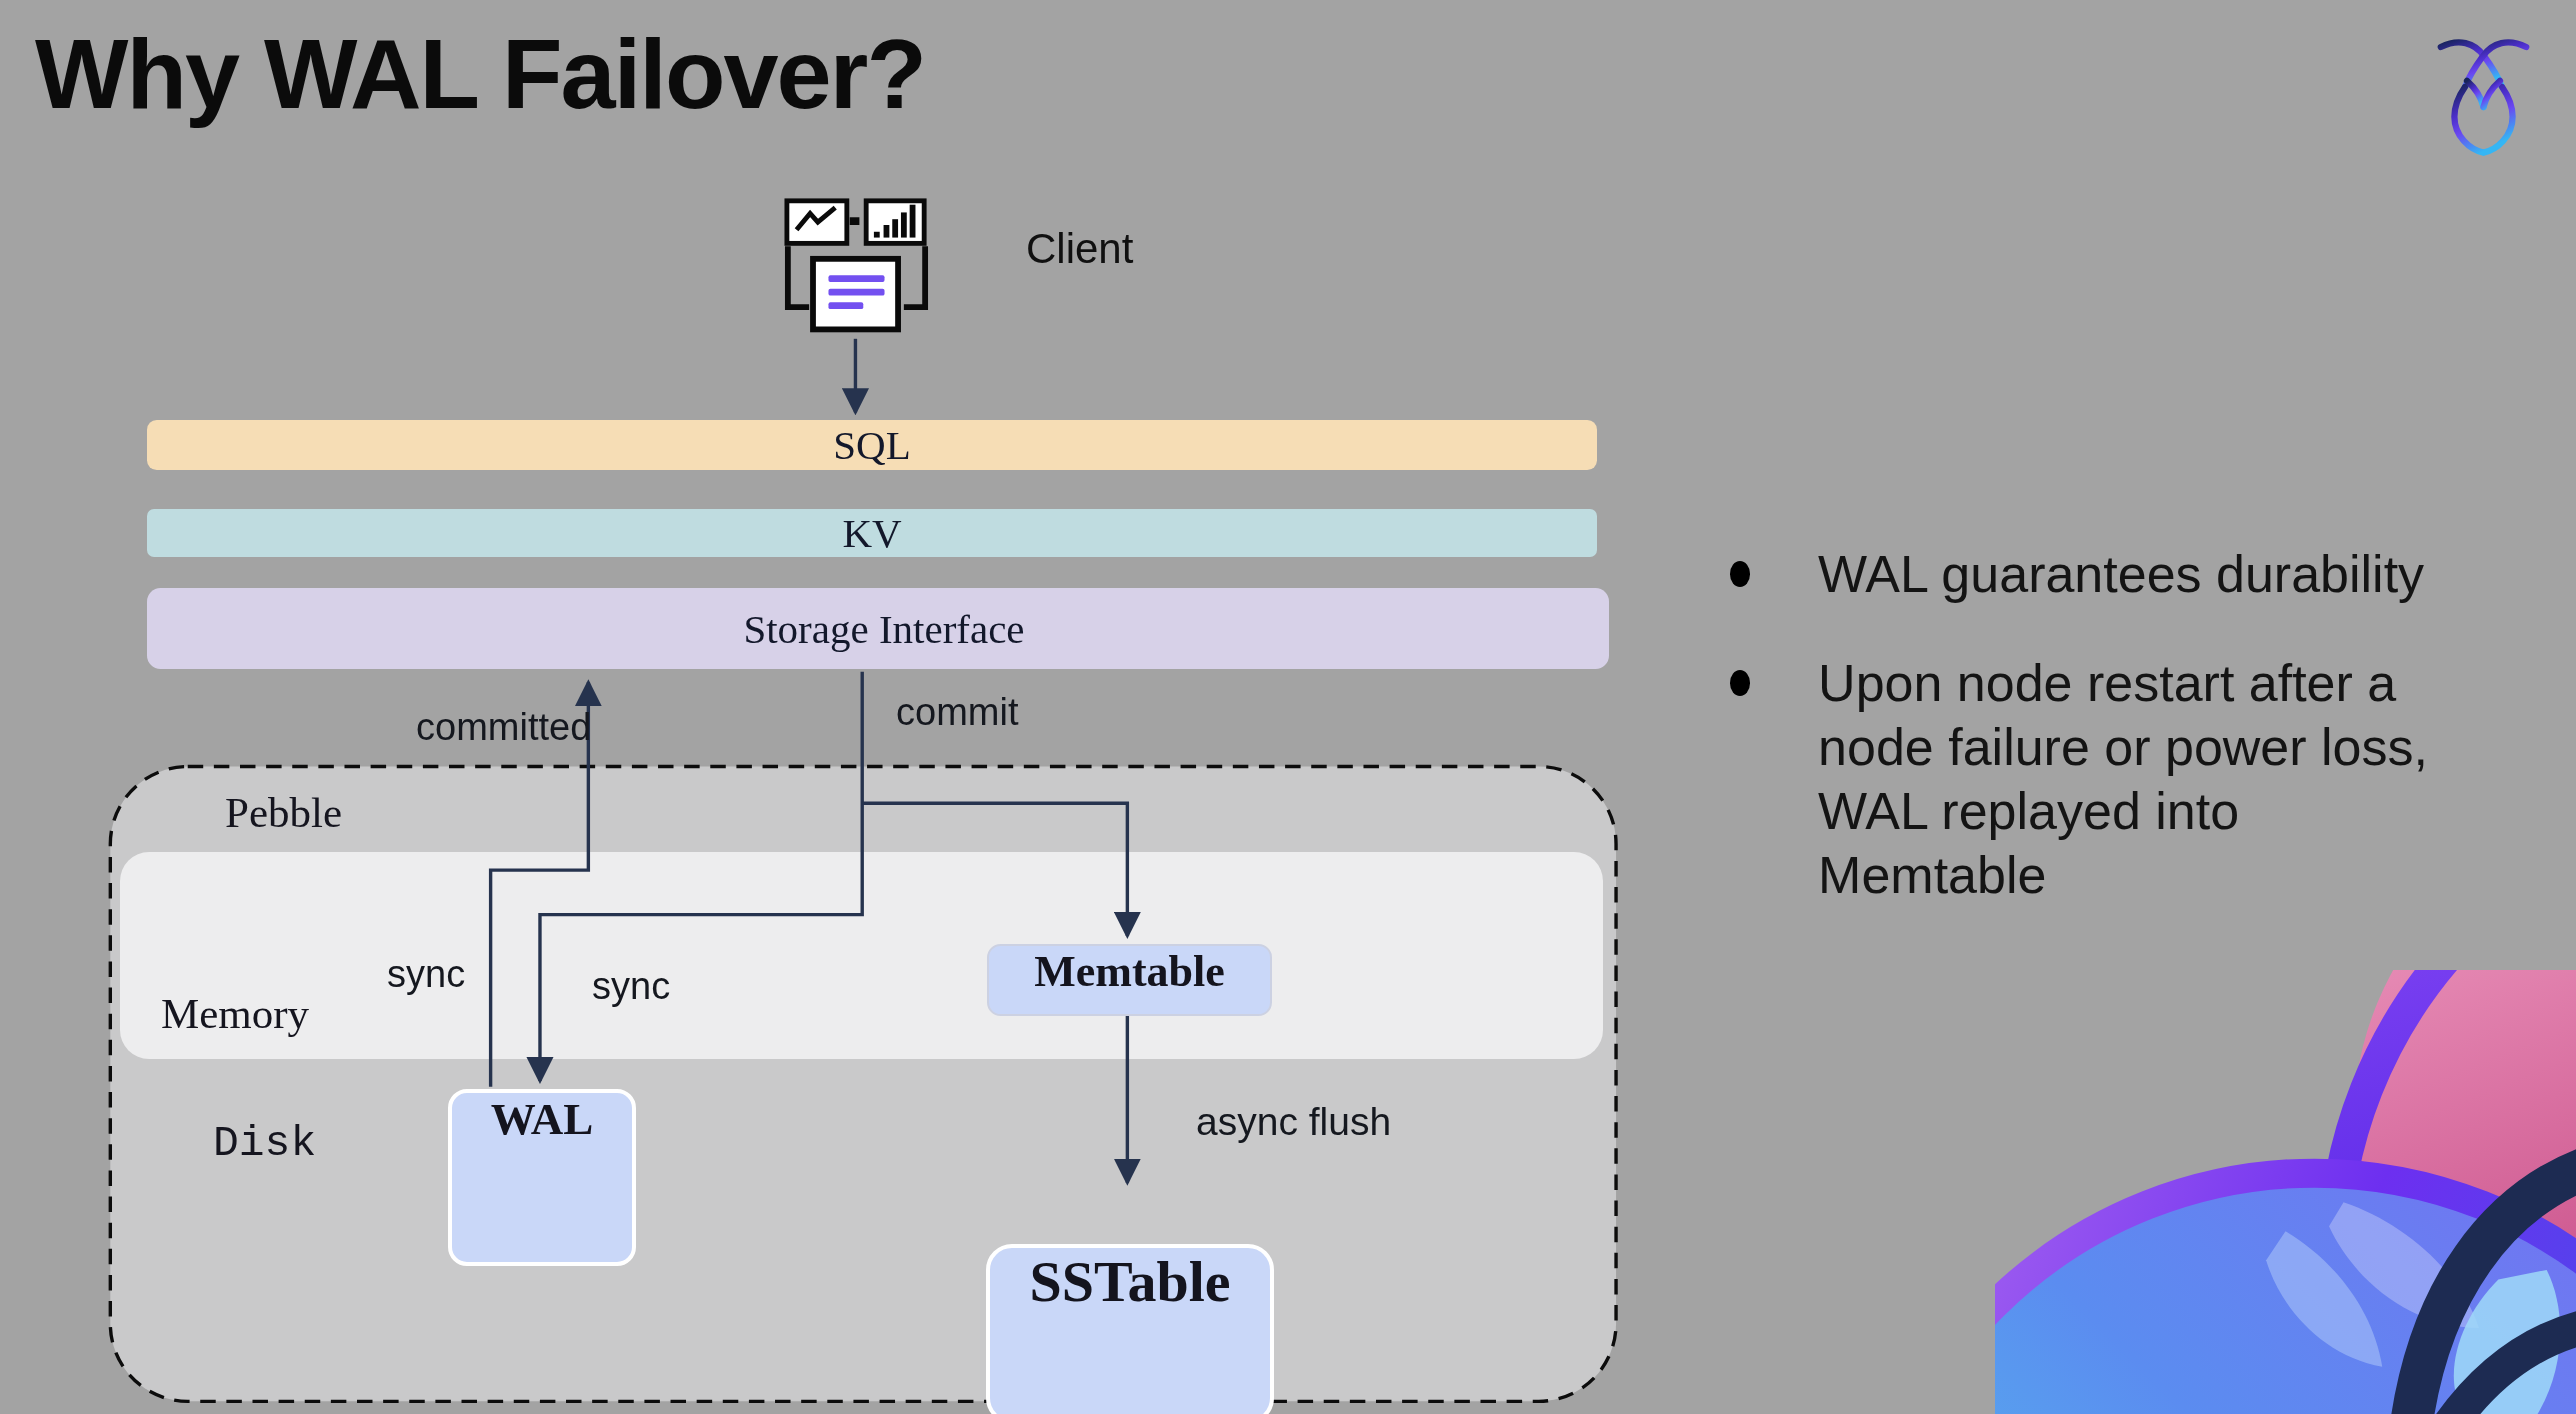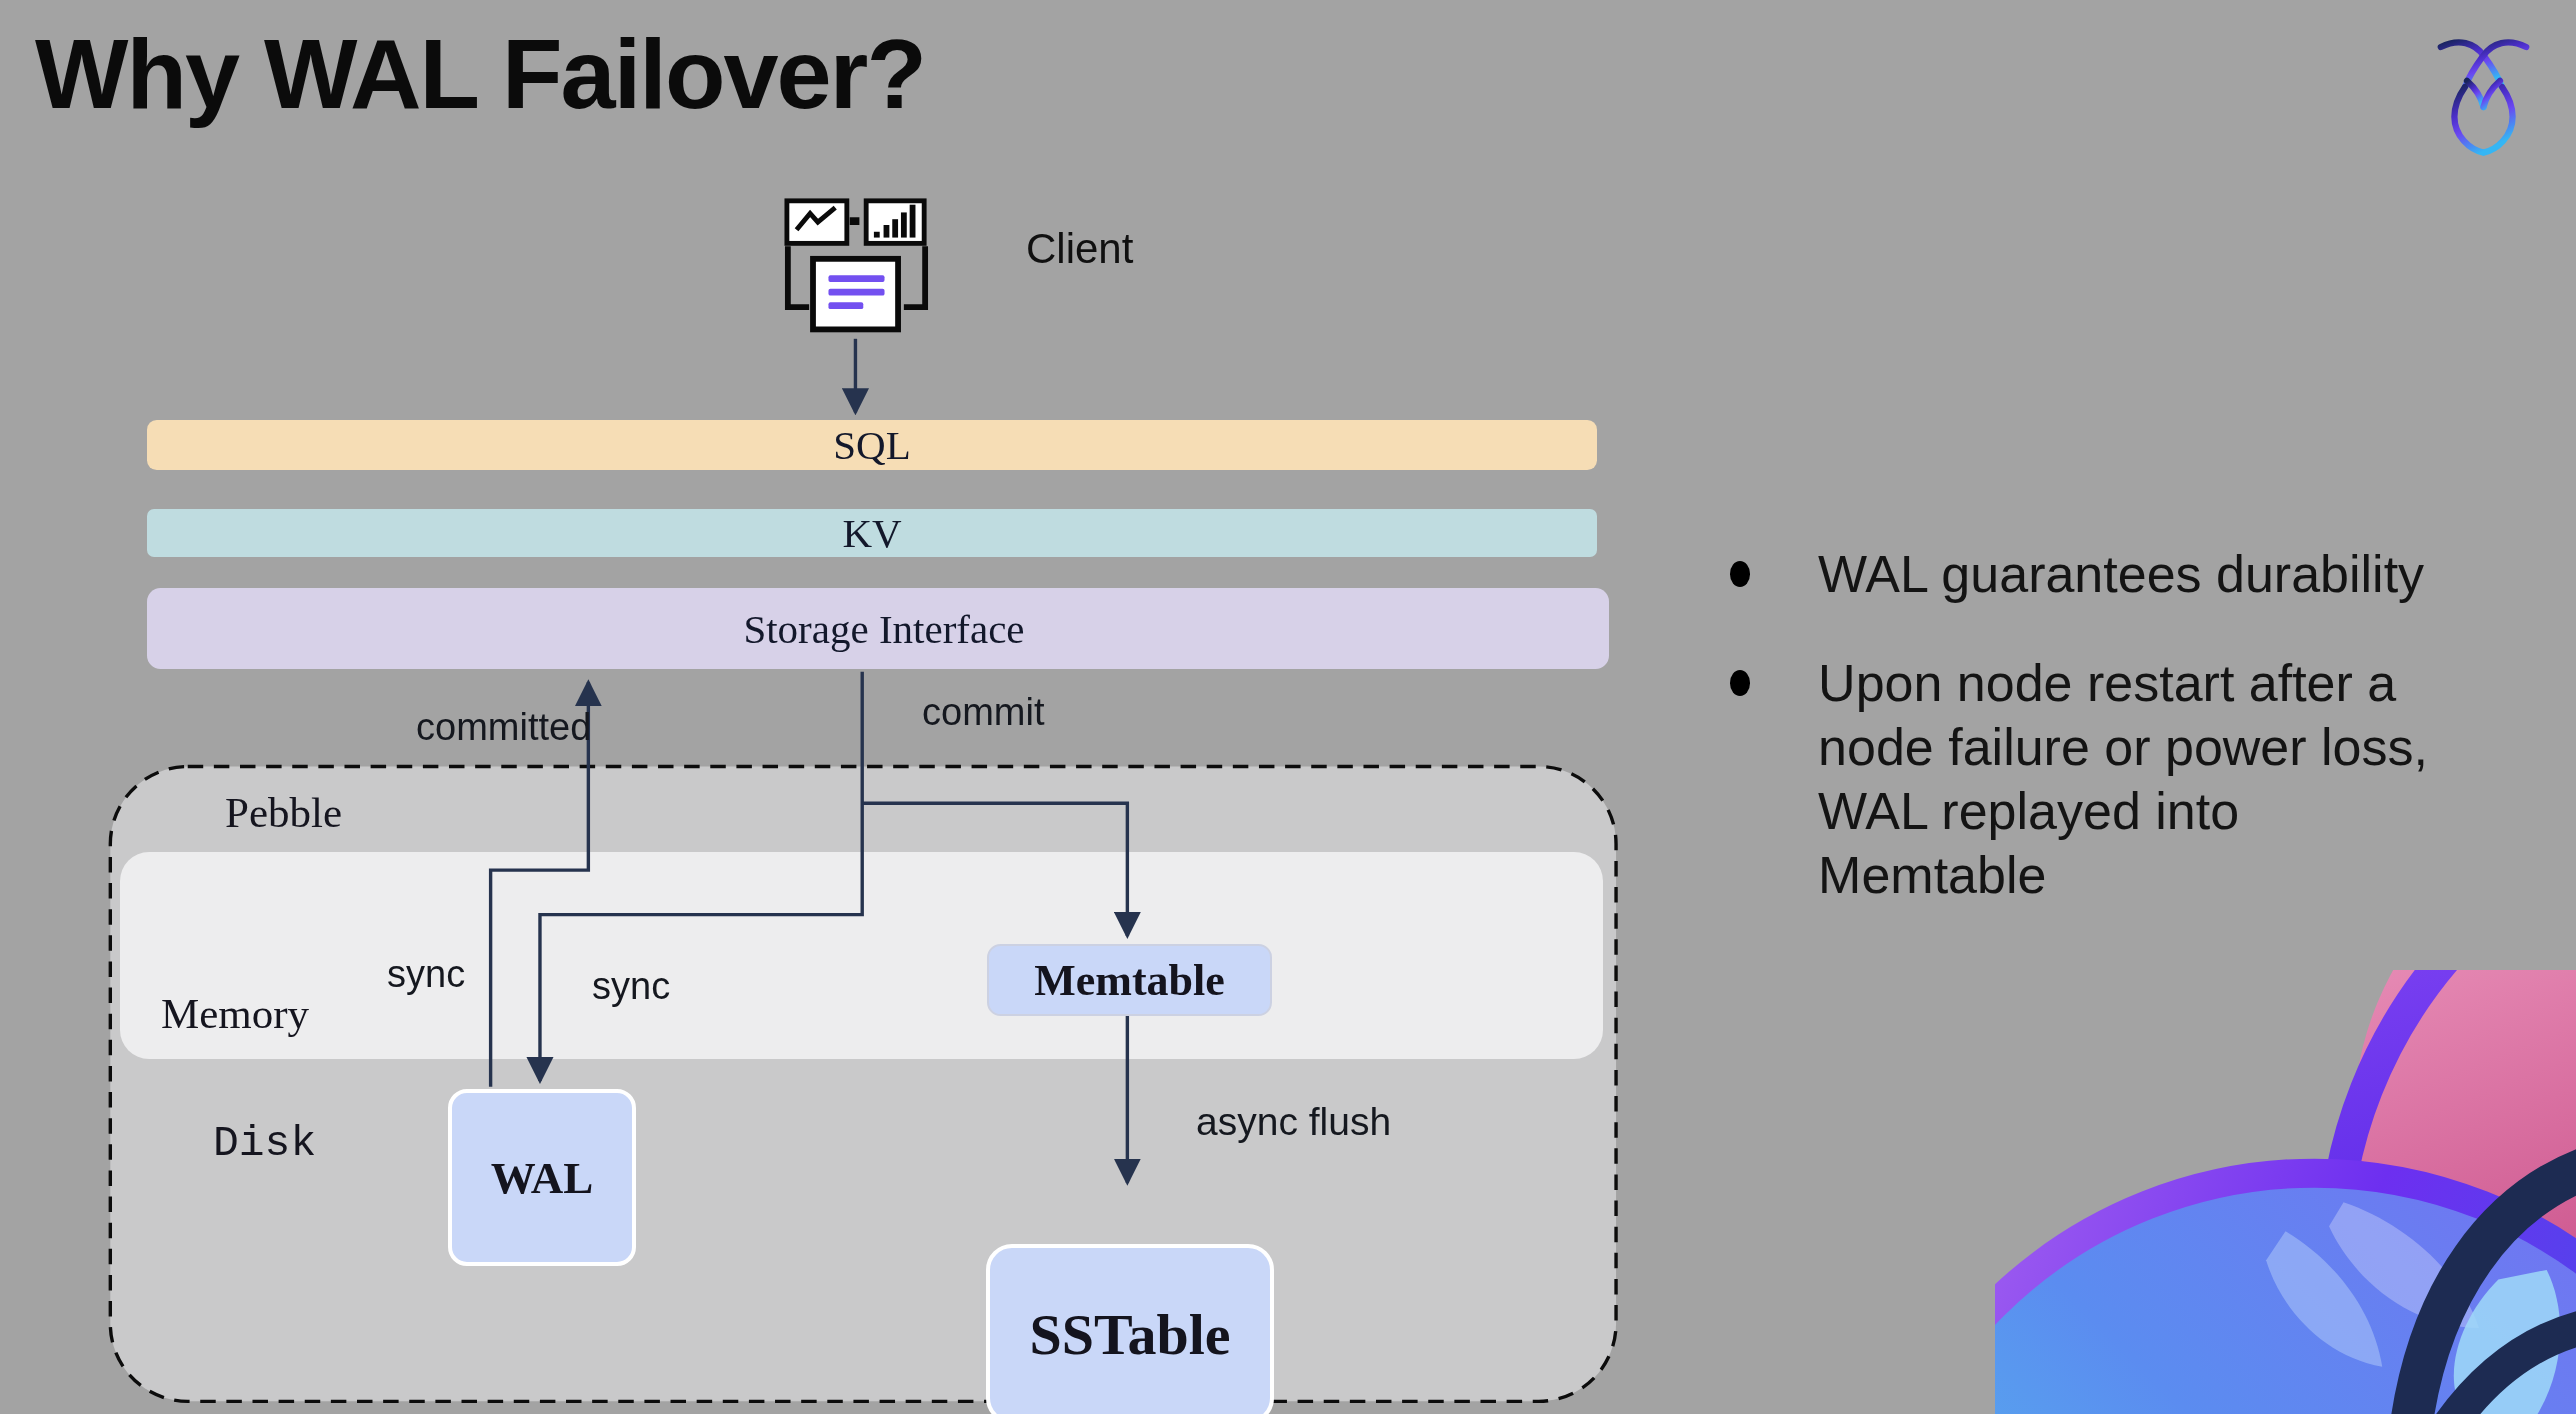--- a/index.html
+++ b/index.html
@@ -31,32 +31,32 @@
   }
   .region-label{
     position:absolute;font-family:"Liberation Serif",serif;color:#15151f;font-size:43px;
   }
   .pebble-label{left:225px;top:788px;}
   .memory-label{left:161px;top:989px;}
   .disk-label{left:213px;top:1119px;font-family:Liberation Mono, monospace;}
   
   .node{
     position:absolute;background:#c9d7f8;
-    display:flex;align-items:center;justify-content:center;
+    display:flex;align-items:flex-start;justify-content:center;
     font-family:"Liberation Serif",serif;font-weight:bold;color:#14141e;
   }
   .node-wal{left:448px;top:1089px;width:180px;height:169px;border-radius:19px;border:4.8px solid #ffffff;font-size:45px;}
   .node-memtable{left:987px;top:944px;width:281px;height:68px;border-radius:13.5px;border:2.9px solid #ccd1e2;font-size:44px;}
   .node-sstable{left:986px;top:1244px;width:280px;height:172px;border-radius:26px;border:4.8px solid #ffffff;font-size:58px;}
   
   .edge-label{
     position:absolute;font-family:"Liberation Sans",sans-serif;color:#15181f;font-size:38px;
   }
   .lbl-committed{left:416px;top:706px;}
-  .lbl-commit{left:922px;top:691px;}
+  .lbl-commit{left:896px;top:691px;}
   .lbl-sync-left{left:387px;top:953px;}
   .lbl-sync-right{left:592px;top:965px;}
   .lbl-async{left:1196px;top:1072px;font-size:39px;margin-top:28px;}
   .client-label{
     position:absolute;left:1026px;top:225px;
     font-size:42px;color:#101010;font-family:"Liberation Sans",sans-serif;
   }
   .overlay{position:absolute;left:0;top:0;pointer-events:none;}
   .client-icon{position:absolute;left:784px;top:196px;}
   

